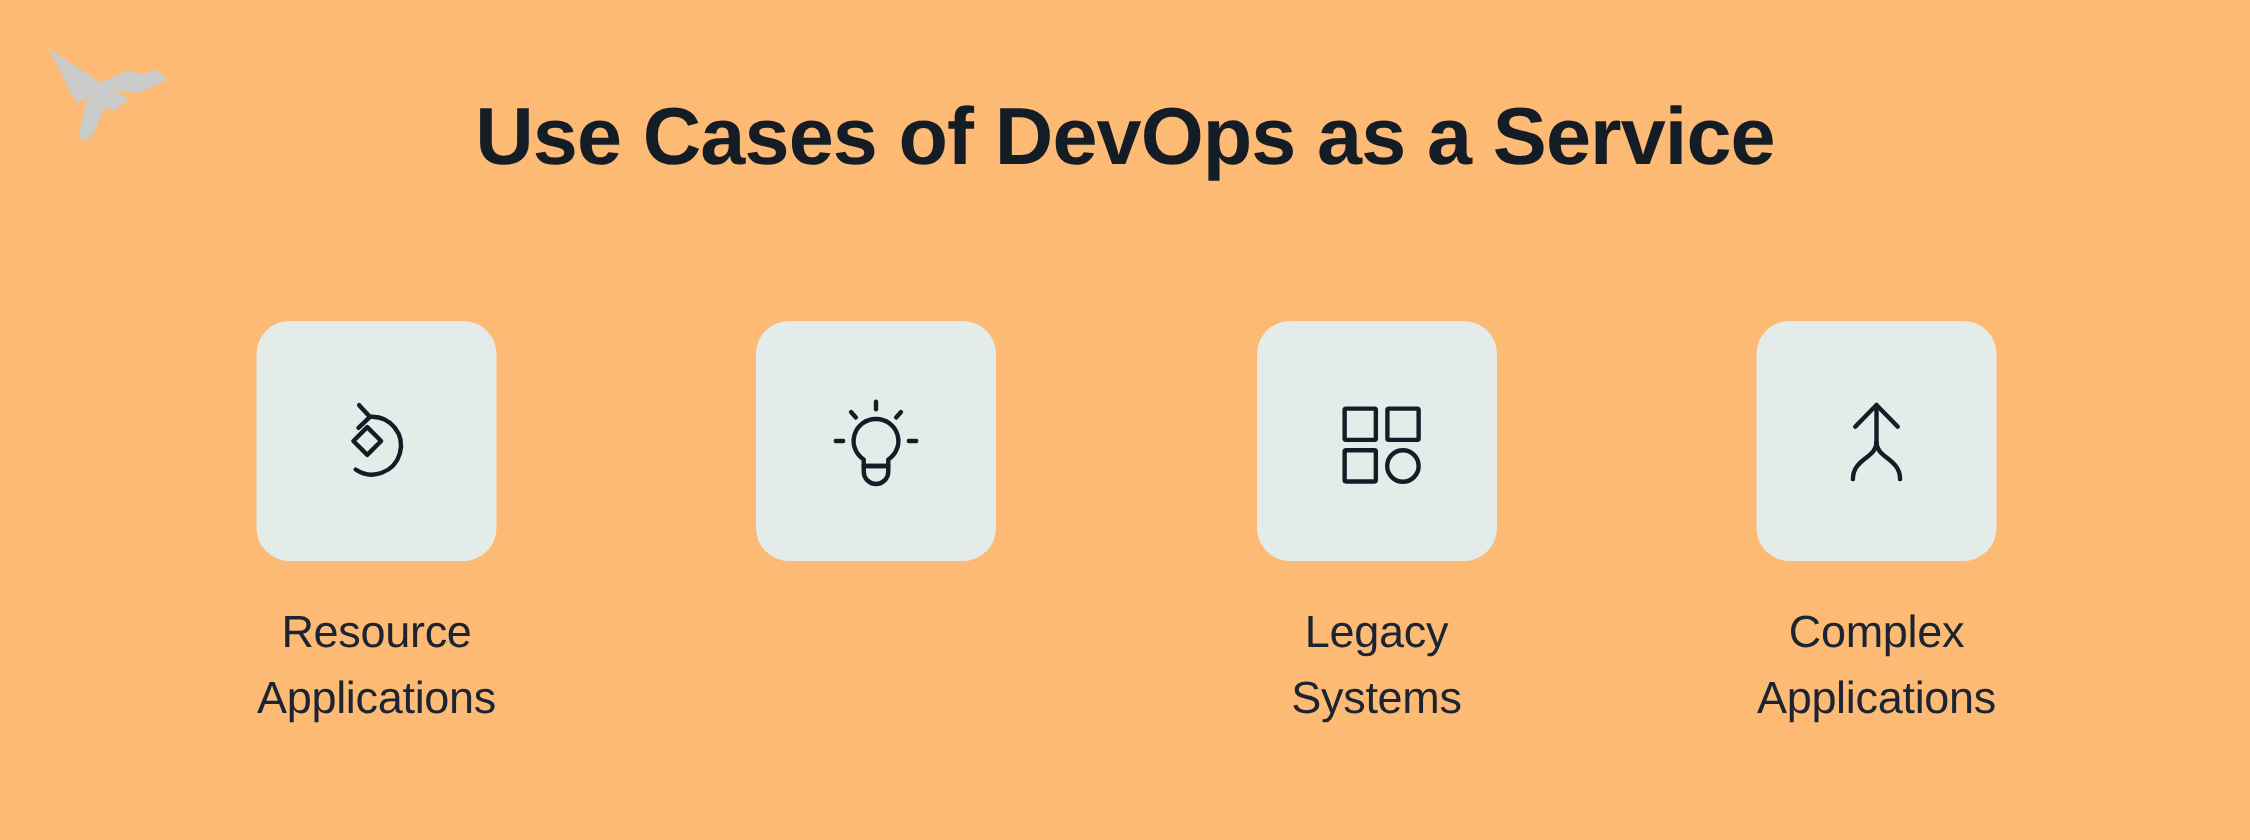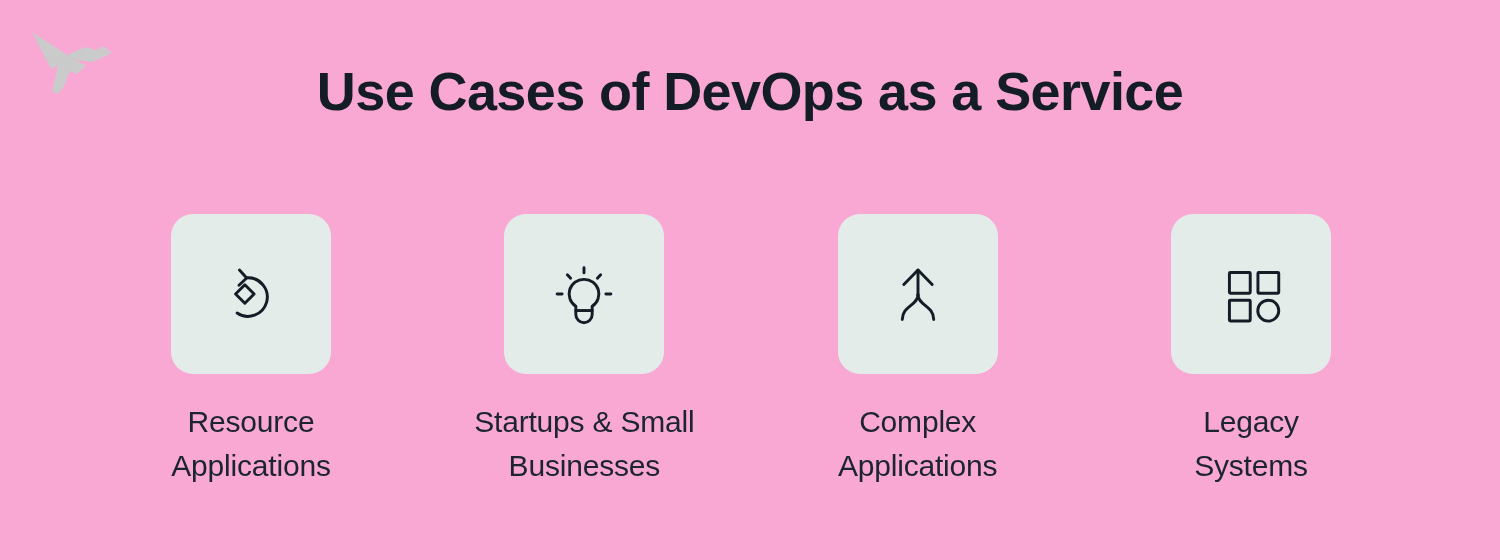--- a/index.html
+++ b/index.html
@@ -16,21 +16,21 @@
     font-family: "Liberation Sans", "DejaVu Sans", sans-serif;
     color: #151d27;
     position: relative;
   }
 
   
   .slide {
     position: relative;
     width: 1500px;
     height: 560px;
-    background: #f9a8d4;
+    background: #fdba74;
   }
 
   
   .brand-logo {
     position: absolute;
     left: 24px;
     top: 22px;
     width: 96px;
     height: 76px;
     line-height: 0;
@@ -149,50 +149,46 @@
         <svg viewBox="0 0 48 48">
           <path d="M24 14.5 A9.5 9.5 0 0 1 29.3 32.0 L29.3 34.8 L18.7 34.8 L18.7 32.0 A9.5 9.5 0 0 1 24 14.5 Z"></path>
           <path d="M18.7 34.8 L29.3 34.8 L29.3 37.3 A5.3 5.3 0 0 1 18.7 37.3 Z"></path>
           <line x1="24" y1="7.0" x2="24" y2="10.3"></line>
           <line x1="13.2" y1="11.5" x2="15.3" y2="13.8"></line>
           <line x1="34.8" y1="11.5" x2="32.7" y2="13.8"></line>
           <line x1="6.6" y1="24" x2="9.8" y2="24"></line>
           <line x1="41.4" y1="24" x2="38.2" y2="24"></line>
         </svg>
       </div>
-      <div class="card-label wide">
-        <span>Startups &amp; Small</span><br>
-        <span>Businesses</span>
+    </div>
+
+    <div class="use-case-card">
+      <div class="icon-tile">
+        <svg viewBox="0 0 48 48">
+          <rect x="10" y="10" width="13.5" height="13.5" rx="0.6"></rect>
+          <rect x="28.5" y="10" width="13.5" height="13.5" rx="0.6"></rect>
+          <rect x="10" y="28" width="13.5" height="13.5" rx="0.6"></rect>
+          <circle cx="35.2" cy="34.8" r="6.8"></circle>
+        </svg>
+      </div>
+      <div class="card-label">
+        <span>Legacy</span><br>
+        <span>Systems</span>
       </div>
     </div>
 
     <div class="use-case-card">
       <div class="icon-tile">
         <svg viewBox="0 0 48 48">
           <line x1="24" y1="8.5" x2="24" y2="25"></line>
           <polyline points="14.8,17.8 24,8.4 33.2,17.8"></polyline>
           <path d="M24 24.5 C24 31.5 13.8 31.5 13.8 40.5"></path>
           <path d="M24 24.5 C24 31.5 34.2 31.5 34.2 40.5"></path>
         </svg>
       </div>
       <div class="card-label wide">
         <span>Complex</span><br>
         <span>Applications</span>
       </div>
     </div>
 
-    <div class="use-case-card">
-      <div class="icon-tile">
-        <svg viewBox="0 0 48 48">
-          <rect x="10" y="10" width="13.5" height="13.5" rx="0.6"></rect>
-          <rect x="28.5" y="10" width="13.5" height="13.5" rx="0.6"></rect>
-          <rect x="10" y="28" width="13.5" height="13.5" rx="0.6"></rect>
-          <circle cx="35.2" cy="34.8" r="6.8"></circle>
-        </svg>
-      </div>
-      <div class="card-label">
-        <span>Legacy</span><br>
-        <span>Systems</span>
-      </div>
-    </div>
-
   </div>
 </div>
 
 </body></html>

